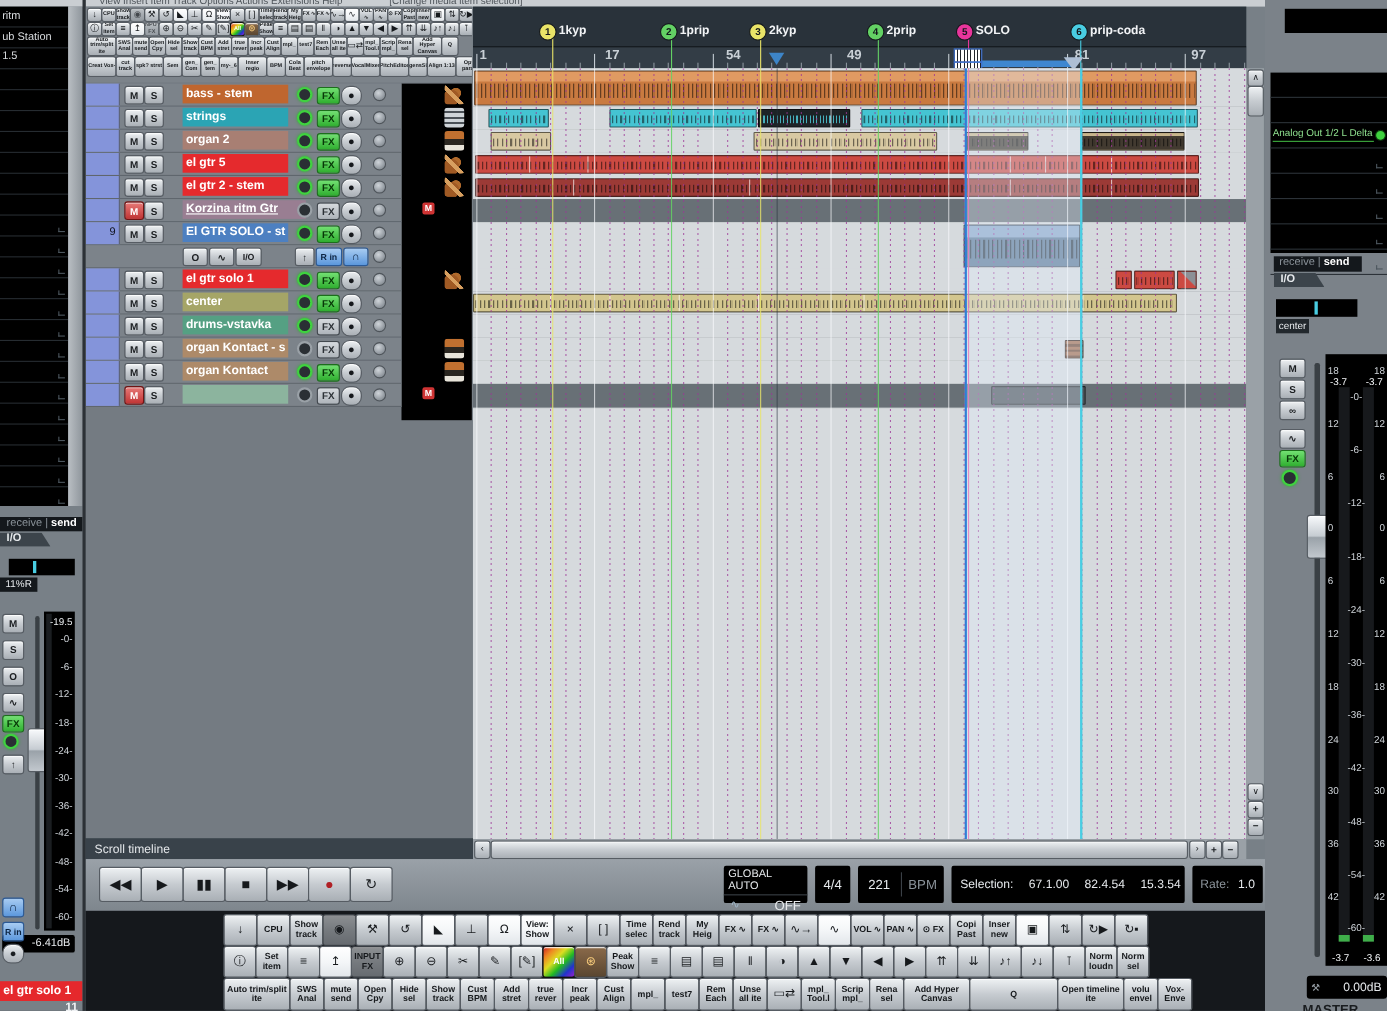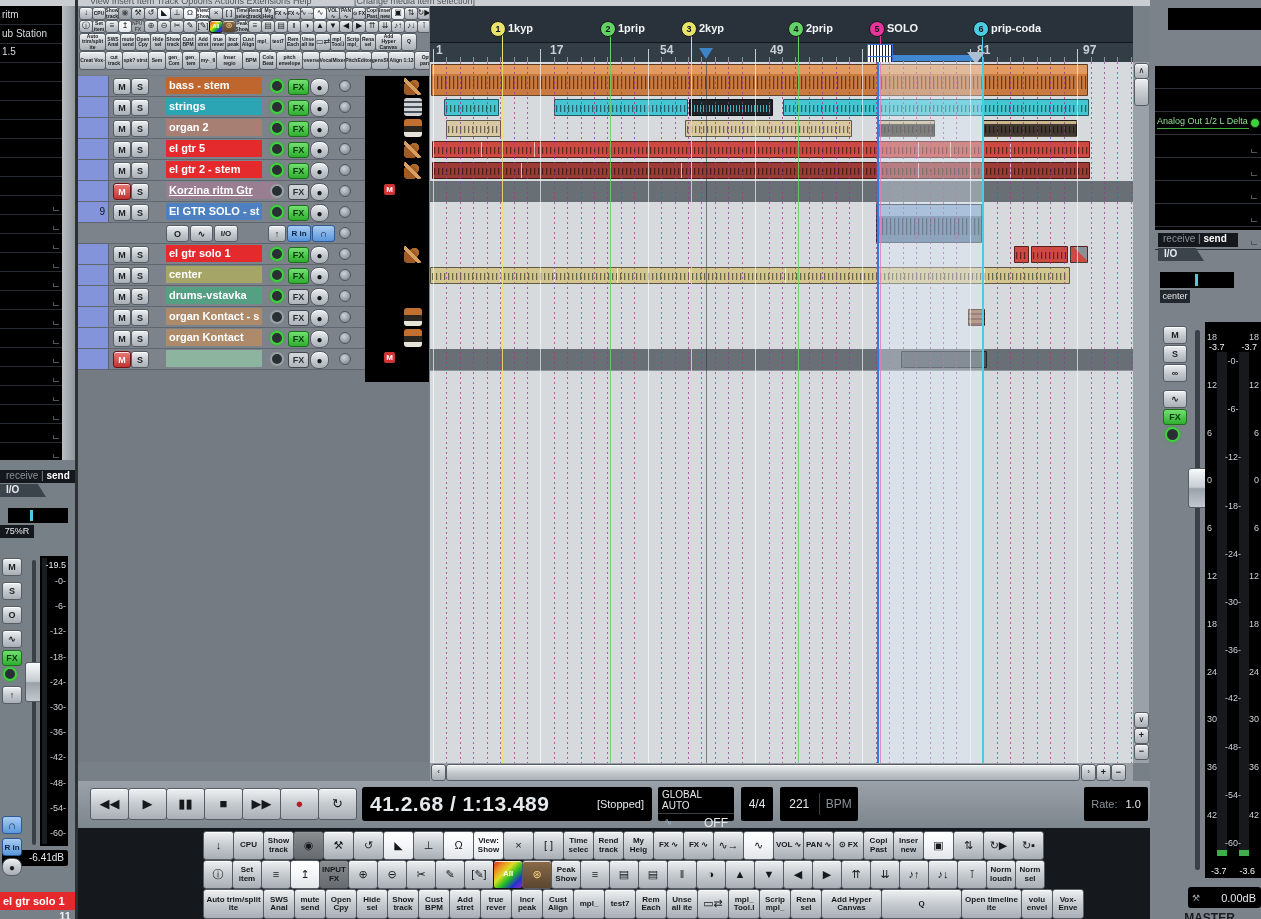--- a/index.html
+++ b/index.html
@@ -98,21 +98,21 @@
       </div>
     </div>
   <div class="abs" style="left:62px;top:6px;width:13px;height:454px;background:linear-gradient(90deg,#b9bec3,#8f969c)"></div>
 
   <div class="abs" id="leftstrip" style="left:0;top:460px;width:75px;height:459px">
       <div style="position: absolute; left: 0px; top: 10px; width: 75px; height: 13px; background: rgb(20, 24, 28); color: rgb(138, 146, 153); font-size: 10px; padding-left: 6px; box-sizing: border-box;"><div style="display: inline;">receive</div> | <div style="display: inline; color: rgb(255, 255, 255); font-weight: bold;">send</div></div>
       <div style="position: absolute; left: 0px; top: 24px; width: 46px; height: 13px; background: rgb(60, 68, 75); color: rgb(232, 235, 238); font-size: 10px; font-weight: bold; padding-left: 6px; box-sizing: border-box; clip-path: polygon(0px 0px, 82% 0px, 100% 100%, 0px 100%);">I/O</div>
       <div class="bb" style="position: absolute; left: 8px; top: 48px; width: 60px; height: 15px;">
         <div style="position: absolute; left: 22px; top: 2px; width: 3px; height: 11px; background: rgb(73, 205, 226);"></div>
       </div>
-      <div style="position: absolute; left: 0px; top: 65px; width: 34px; height: 13px; background: rgb(20, 24, 28); color: rgb(232, 235, 238); font-size: 9px; text-align: center; line-height: 13px;">75%R</div>
+      <div style="position: absolute; left: 0px; top: 65px; width: 34px; height: 13px; background: rgb(20, 24, 28); color: rgb(232, 235, 238); font-size: 9px; text-align: center; line-height: 13px;">11%R</div>
       <div class="b3 tinybtn" style="position: absolute; left: 2px; top: 98px; width: 18px; height: 16px; font-size: 9px;">M</div>
       <div class="b3 tinybtn" style="position: absolute; left: 2px; top: 122px; width: 18px; height: 16px; font-size: 9px;">S</div>
       <div class="b3 tinybtn" style="position: absolute; left: 2px; top: 146px; width: 18px; height: 16px; font-size: 9px;">O</div>
       <div class="b3 tinybtn" style="position: absolute; left: 2px; top: 170px; width: 18px; height: 16px; font-size: 9px;">∿</div>
       <div class="fxb on" style="position: absolute; left: 2px; top: 190px; width: 18px; height: 14px;">FX</div>
       <div class="pwr on" style="position: absolute; left: 3px; top: 207px; width: 14px; height: 14px;"></div>
       <div class="b3 tinybtn" style="position: absolute; left: 2px; top: 226px; width: 18px; height: 16px; font-size: 9px;">↑</div>
       <div style="position: absolute; left: 32px; top: 100px; width: 4px; height: 285px; background: rgb(58, 64, 69); border-radius: 2px;"></div>
       <div class="b3" style="position: absolute; left: 25px; top: 202px; width: 17px; height: 38px; border-radius: 3px; background: linear-gradient(rgb(248, 250, 252), rgb(198, 204, 210) 48%, rgb(154, 162, 169) 52%, rgb(194, 200, 206));"></div>
       <div class="bb" style="position: absolute; left: 40px; top: 96px; width: 28px; height: 290px;">
@@ -407,20 +407,23 @@
         <div class="pwr" style="position: absolute; left: 192px; top: 3px; width: 14px; height: 14px;"></div>
         <div class="fxb" style="position: absolute; left: 210px; top: 3px; width: 19px; height: 14px;">FX</div>
         <div class="b3 tinybtn" style="position: absolute; left: 232px; top: 2px; width: 17px; height: 16px; border-radius: 8px; font-size: 10px; color: rgb(21, 24, 28);">
           <span>●</span>
         </div>
         <div class="knob" style="position: absolute; left: 261px; top: 4px; width: 12px; height: 12px;"></div>
       </div>
       <div style="position: absolute; left: 306px; top: 277px; width: 11px; height: 11px; background: rgb(207, 52, 52); color: rgb(255, 255, 255); font-size: 8px; font-weight: bold; text-align: center; line-height: 11px; border-radius: 2px;">M</div>
     </div>
 
+  <div class="abs" style="left:78px;top:762px;width:352px;height:19px;background:#39424a;color:#e3e6e9;font-size:11px;display:flex;align-items:center;padding-left:8px;box-sizing:border-box">
+    <span>Scroll timeline</span>
+  </div>
 
   <div class="abs" id="timeline" style="left:430px;top:6px;width:703px;height:56px;background:#29323a;overflow:hidden">
       <div style="position: absolute; inset: 36px 0px 0px; background: rgb(51, 61, 70); border-top: 1px solid rgb(17, 22, 26);"></div>
       <div style="position: absolute; left: 3px; bottom: 0px; width: 1px; height: 13px; background: rgb(195, 203, 210);"></div>
       <div style="position: absolute; left: 16.42px; bottom: 0px; width: 1px; height: 5px; background: rgb(138, 148, 156);"></div>
       <div style="position: absolute; left: 29.84px; bottom: 0px; width: 1px; height: 5px; background: rgb(138, 148, 156);"></div>
       <div style="position: absolute; left: 43.26px; bottom: 0px; width: 1px; height: 5px; background: rgb(138, 148, 156);"></div>
       <div style="position: absolute; left: 56.68px; bottom: 0px; width: 1px; height: 5px; background: rgb(138, 148, 156);"></div>
       <div style="position: absolute; left: 70.1px; bottom: 0px; width: 1px; height: 5px; background: rgb(138, 148, 156);"></div>
       <div style="position: absolute; left: 83.52px; bottom: 0px; width: 1px; height: 5px; background: rgb(138, 148, 156);"></div>
@@ -669,38 +672,40 @@
 
   <div class="abs" id="hscroll" style="left:430px;top:763px;width:703px;height:18px;background:#9aa1a7">
       <div class="b3 tbtn" style="position: absolute; left: 1px; top: 1px; width: 13px; height: 15px; font-size: 8px;">‹</div>
       <div class="b3" style="position: absolute; left: 16px; top: 1px; width: 632px; height: 15px;"></div>
       <div class="b3 tbtn" style="position: absolute; left: 651px; top: 1px; width: 13px; height: 15px; font-size: 8px;">›</div>
       <div class="b3 tbtn" style="position: absolute; left: 666px; top: 1px; width: 13px; height: 15px; font-size: 9px; font-weight: bold;">+</div>
       <div class="b3 tbtn" style="position: absolute; left: 681px; top: 1px; width: 13px; height: 15px; font-size: 9px; font-weight: bold;">−</div>
     </div>
 
   <div class="abs" id="transport" style="left:78px;top:781px;width:1072px;height:47px;background:linear-gradient(#9aa1a8,#7e868d)">
-    <div class="abs bb" style="left:284px;top:6px;width:290px;height:34px;border-radius:3px;display:flex;align-items:center;padding:0 8px;box-sizing:border-box">
-      <span style="font-size:21px;font-weight:bold;letter-spacing:.5px">41.2.68 / 1:13.489</span>
-      <span style="margin-left:auto;font-size:11px">[Stopped]</span>
-    </div>
     <div class="abs bb" style="left:580px;top:6px;width:76px;height:34px;border-radius:2px;font-size:10px">
       <div style="padding:2px 4px;border-bottom:1px solid #3a4046">GLOBAL AUTO</div>
       <div style="display:flex;justify-content:space-between;padding:2px 6px">
         <span style="color:#9fb6c8">∿</span>
         <span style="font-size:12px">OFF</span>
       </div>
     </div>
     <div class="abs bb" style="left:663px;top:6px;width:32px;height:34px;border-radius:2px;display:flex;align-items:center;justify-content:center;font-size:12px">
       <span>4/4</span>
     </div>
     <div class="abs bb" style="left:702px;top:6px;width:78px;height:34px;border-radius:2px;display:flex;align-items:center;font-size:12px">
       <span style="flex:1;text-align:center">221</span>
       <span style="width:1px;height:22px;background:#3a4046"></span>
       <span style="flex:1;text-align:center;color:#8a9299">BPM</span>
+    </div>
+    <div class="abs bb" style="left:787px;top:6px;width:212px;height:34px;border-radius:2px;display:flex;align-items:center;font-size:11px;padding:0 8px;box-sizing:border-box;gap:14px">
+      <span>Selection:</span>
+      <span>67.1.00</span>
+      <span>82.4.54</span>
+      <span>15.3.54</span>
     </div>
     <div class="abs bb" style="left:1006px;top:6px;width:64px;height:34px;border-radius:2px;display:flex;align-items:center;justify-content:center;gap:8px;font-size:11px">
       <span style="color:#8a9299">Rate:</span>
       <span>1.0</span>
     </div>
     <div class="abs" id="transbtns" style="left:12px;top:7px;height:31px">
         <div class="b3 tbtn" style="position: absolute; left: 0px; top: 0px; width: 37px; height: 30px; font-size: 13px;">◀◀</div>
         <div class="b3 tbtn" style="position: absolute; left: 38px; top: 0px; width: 37px; height: 30px; font-size: 13px;">▶</div>
         <div class="b3 tbtn" style="position: absolute; left: 76px; top: 0px; width: 37px; height: 30px; font-size: 13px;">▮▮</div>
         <div class="b3 tbtn" style="position: absolute; left: 114px; top: 0px; width: 37px; height: 30px; font-size: 13px;">■</div>

